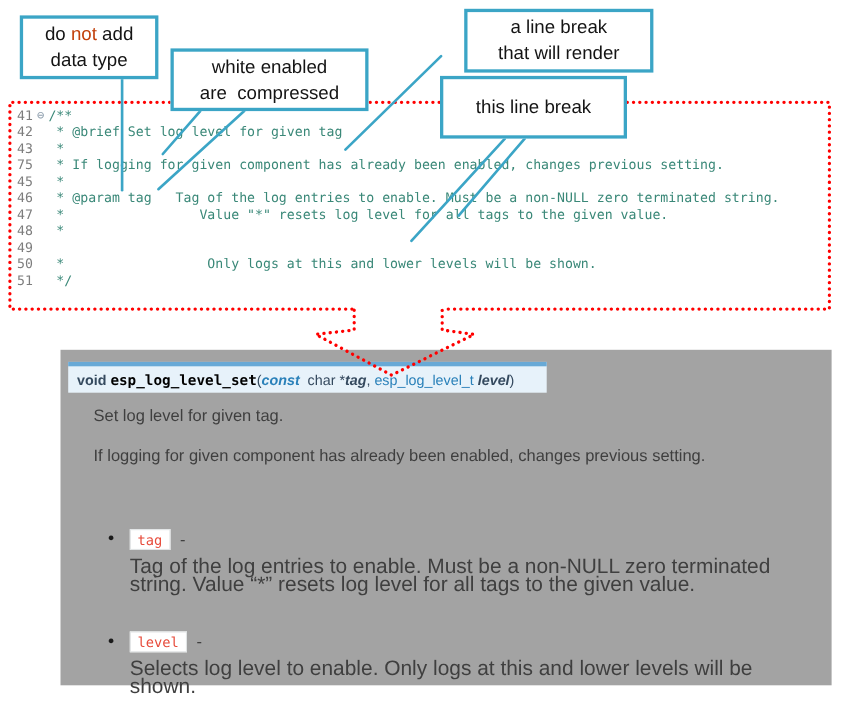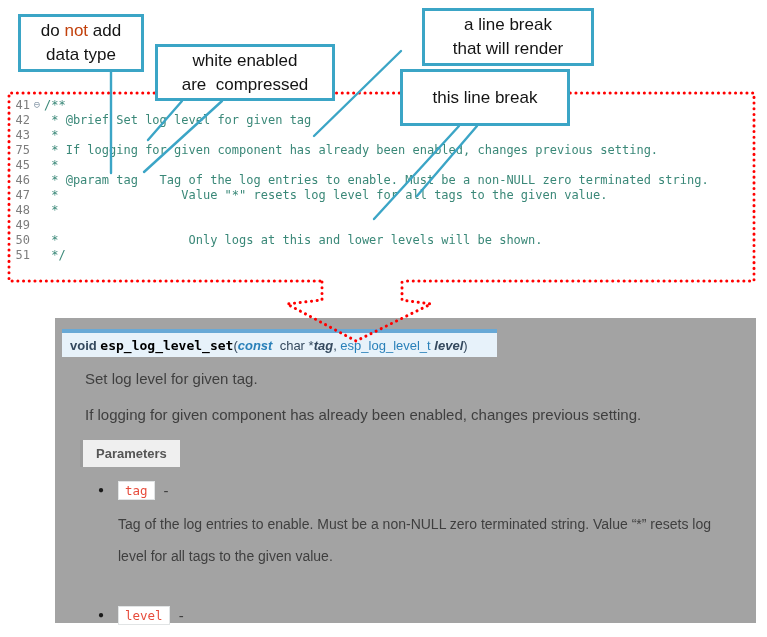--- a/index.html
+++ b/index.html
@@ -52,21 +52,21 @@
   #doc-desc{position:absolute;left:30px;top:88px;font-size:15px;color:#3f3f3f;}
   #params-label{position:absolute;left:25px;top:122px;display:inline-block;background:#efefef;
                 border-left:3px solid #9b9b9b;padding:6px 13px;font-size:13px;font-weight:bold;color:#555;}
   #params-list{position:absolute;left:43px;top:161px;width:640px;}
   .param-item{display:grid;grid-template-columns:20px auto;margin-bottom:32px;}
   .bullet{color:#1a1a1a;font-size:14px;line-height:20px;}
   .param-head{grid-column:2;display:flex;align-items:center;gap:9px;}
   .param-chip{font-family:"DejaVu Sans Mono","Liberation Mono",monospace;font-size:12.5px;
               color:#E74C3C;background:#ffffff;border:1px solid #E1E4E5;padding:1px 6px;}
   .param-dash{color:#404040;font-size:15px;}
-  .param-desc{grid-column:2;margin-top:7px;width:622px;font-size:14px;line-height:32px;color:#3f3f3f;}
+  .param-desc{grid-column:2;margin-top:7px;width:622px;font-size:19px;line-height:16px;color:#3f3f3f;}
 </style>
 </head>
 <body>
 
 <div id="canvas">
 
   <div id="code-block">
       <div class="code-line">
         <span class="ln">41</span>
         <span class="fold">⊖</span>
@@ -147,21 +147,20 @@
       <div class="cl-line"><span>that will render</span></div>
     </div>
   <div class="callout" id="callout-b4">
       <div class="cl-line"><span>this line break</span></div>
     </div>
 
   <div id="doc-panel">
     <div id="sig-bar"><span class="s-kw">void </span><span class="s-name">esp_log_level_set</span><span class="s-p">(</span><span class="s-it">const</span><span class="s-p">  </span><span class="s-kw2">char</span><span class="s-p"> *</span><span class="s-it2">tag</span><span class="s-p">, </span><span class="s-link">esp_log_level_t</span><span class="s-p"> </span><span class="s-it2">level</span><span class="s-p">)</span></div>
     <div id="doc-brief">Set log level for given tag.</div>
     <div id="doc-desc">If logging for given component has already been enabled, changes previous setting.</div>
-    <div id="params-label">Parameters</div>
     <div id="params-list">
         <div class="param-item">
           <span class="bullet" style="font-size: 10px; line-height: 22px;">●</span>
           <div class="param-head">
             <span class="param-chip">tag</span>
             <span class="param-dash">-</span>
           </div>
           <div class="param-desc">Tag of the log entries to enable. Must be a non-NULL zero terminated string. Value “*” resets log level for all tags to the given value.</div>
         </div>
         <div class="param-item">

